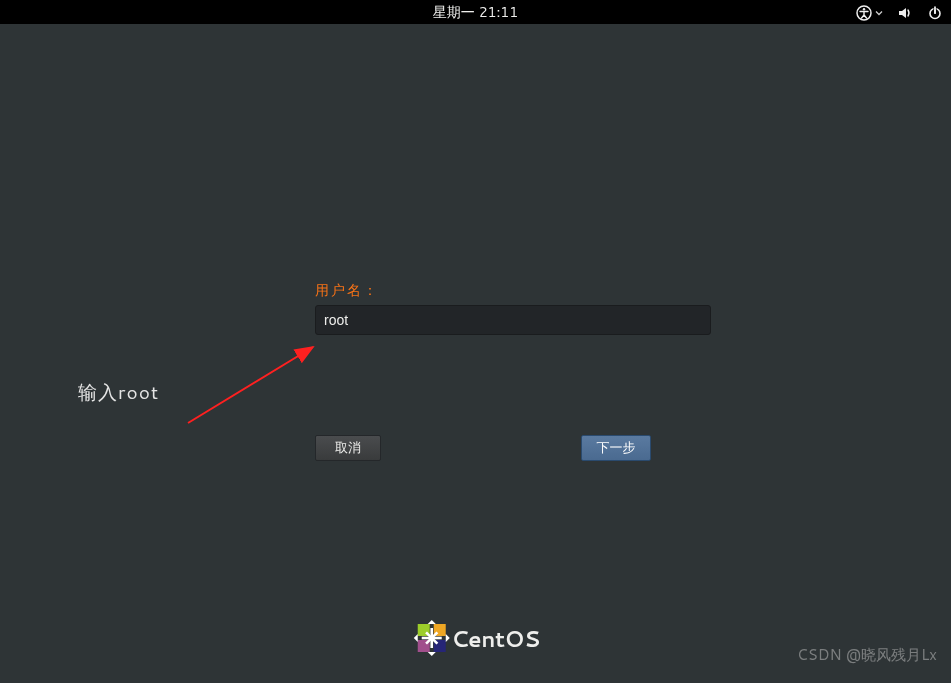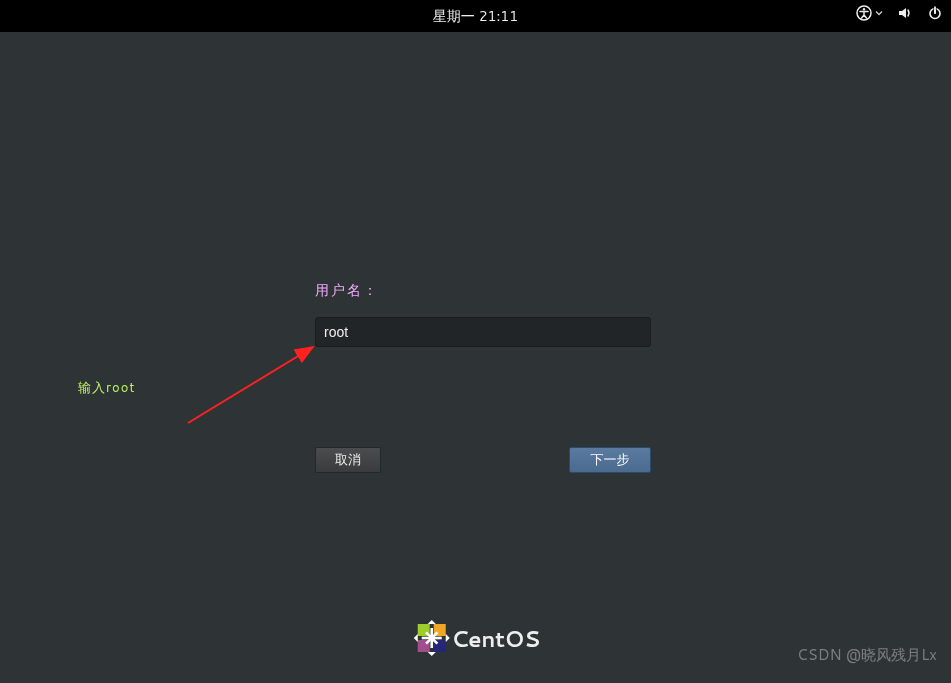--- a/index.html
+++ b/index.html
@@ -11,21 +11,21 @@
       width: 951px;
       height: 683px;
       background: #2e3436;
       font-family: "Cantarell", "Helvetica Neue", sans-serif;
       color: #eeeeec;
       position: relative;
       overflow: hidden;
     }
     .topbar {
       width: 100%;
-      height: 32px;
+      height: 24px;
       background: #000000;
       display: flex;
       align-items: center;
       justify-content: center;
       position: relative;
       font-size: 14px;
       color: #eeeeec;
     }
     .topbar-center {
       font-weight: 500;
@@ -48,26 +48,26 @@
       display: block;
     }
     .login-form {
       position: absolute;
       left: 315px;
       top: 280px;
       width: 336px;
     }
     .username-label {
       font-size: 14px;
-      color: #f0abfc;
-      margin-bottom: 17px;
+      color: #f97316;
+      margin-bottom: 5px;
       letter-spacing: 2px;
     }
     .username-input {
-      width: 336px;
+      width: 396px;
       height: 30px;
       background: #222528;
       border: 1px solid #1a1c1e;
       border-radius: 3px;
       color: #eeeeec;
       font-size: 14px;
       padding: 0 8px;
       outline: none;
     }
     .button-row {
@@ -89,28 +89,28 @@
     .btn-cancel {
       background: linear-gradient(#4a4c4e, #393b3c);
       border: 1px solid #24272a;
       color: #eeeeec;
       width: 66px;
     }
     .btn-next {
       background: linear-gradient(#5a7aa0, #4a6a90);
       border: 1px solid #2a4a6e;
       color: #fff;
-      width: 82px;
+      width: 70px;
     }
     .annotation-text {
       position: absolute;
       left: 78px;
       top: 378px;
-      color: #bef264;
-      font-size: 13px;
+      color: #e5e5e5;
+      font-size: 19px;
       letter-spacing: 1px;
     }
     .annotation-arrow {
       position: absolute;
       left: 183px;
       top: 335px;
       pointer-events: none;
     }
     .branding {
       position: absolute;

